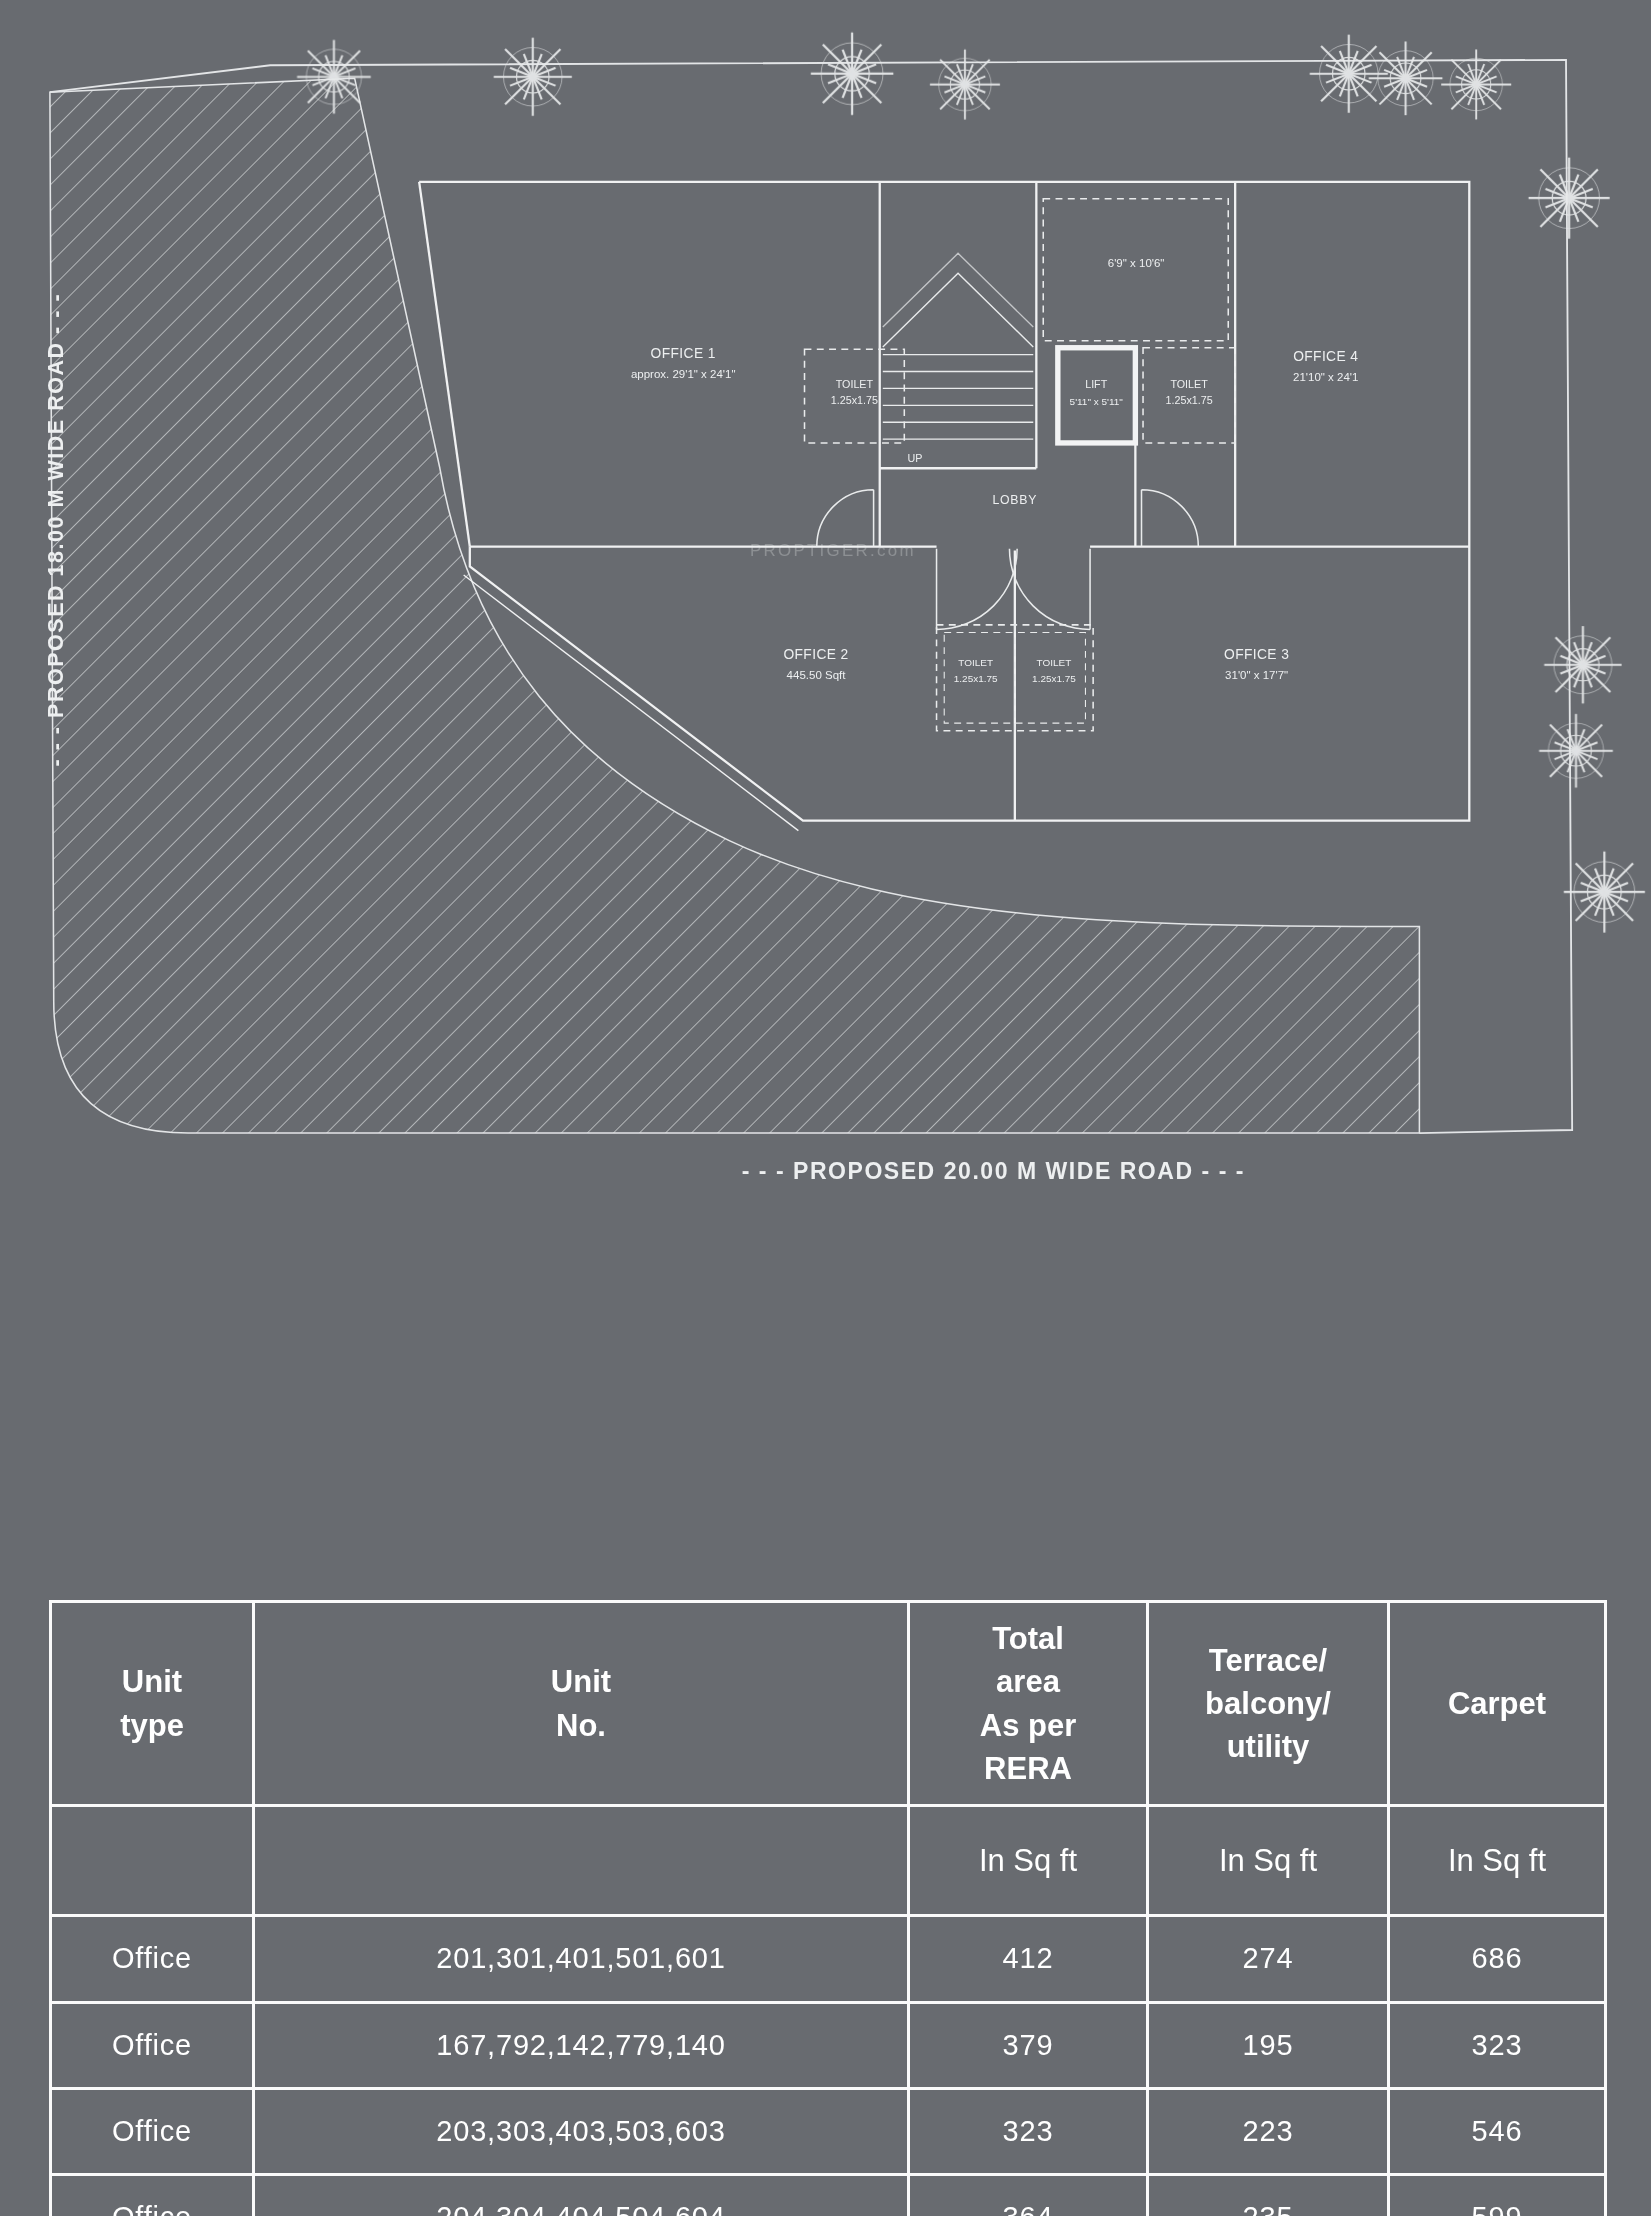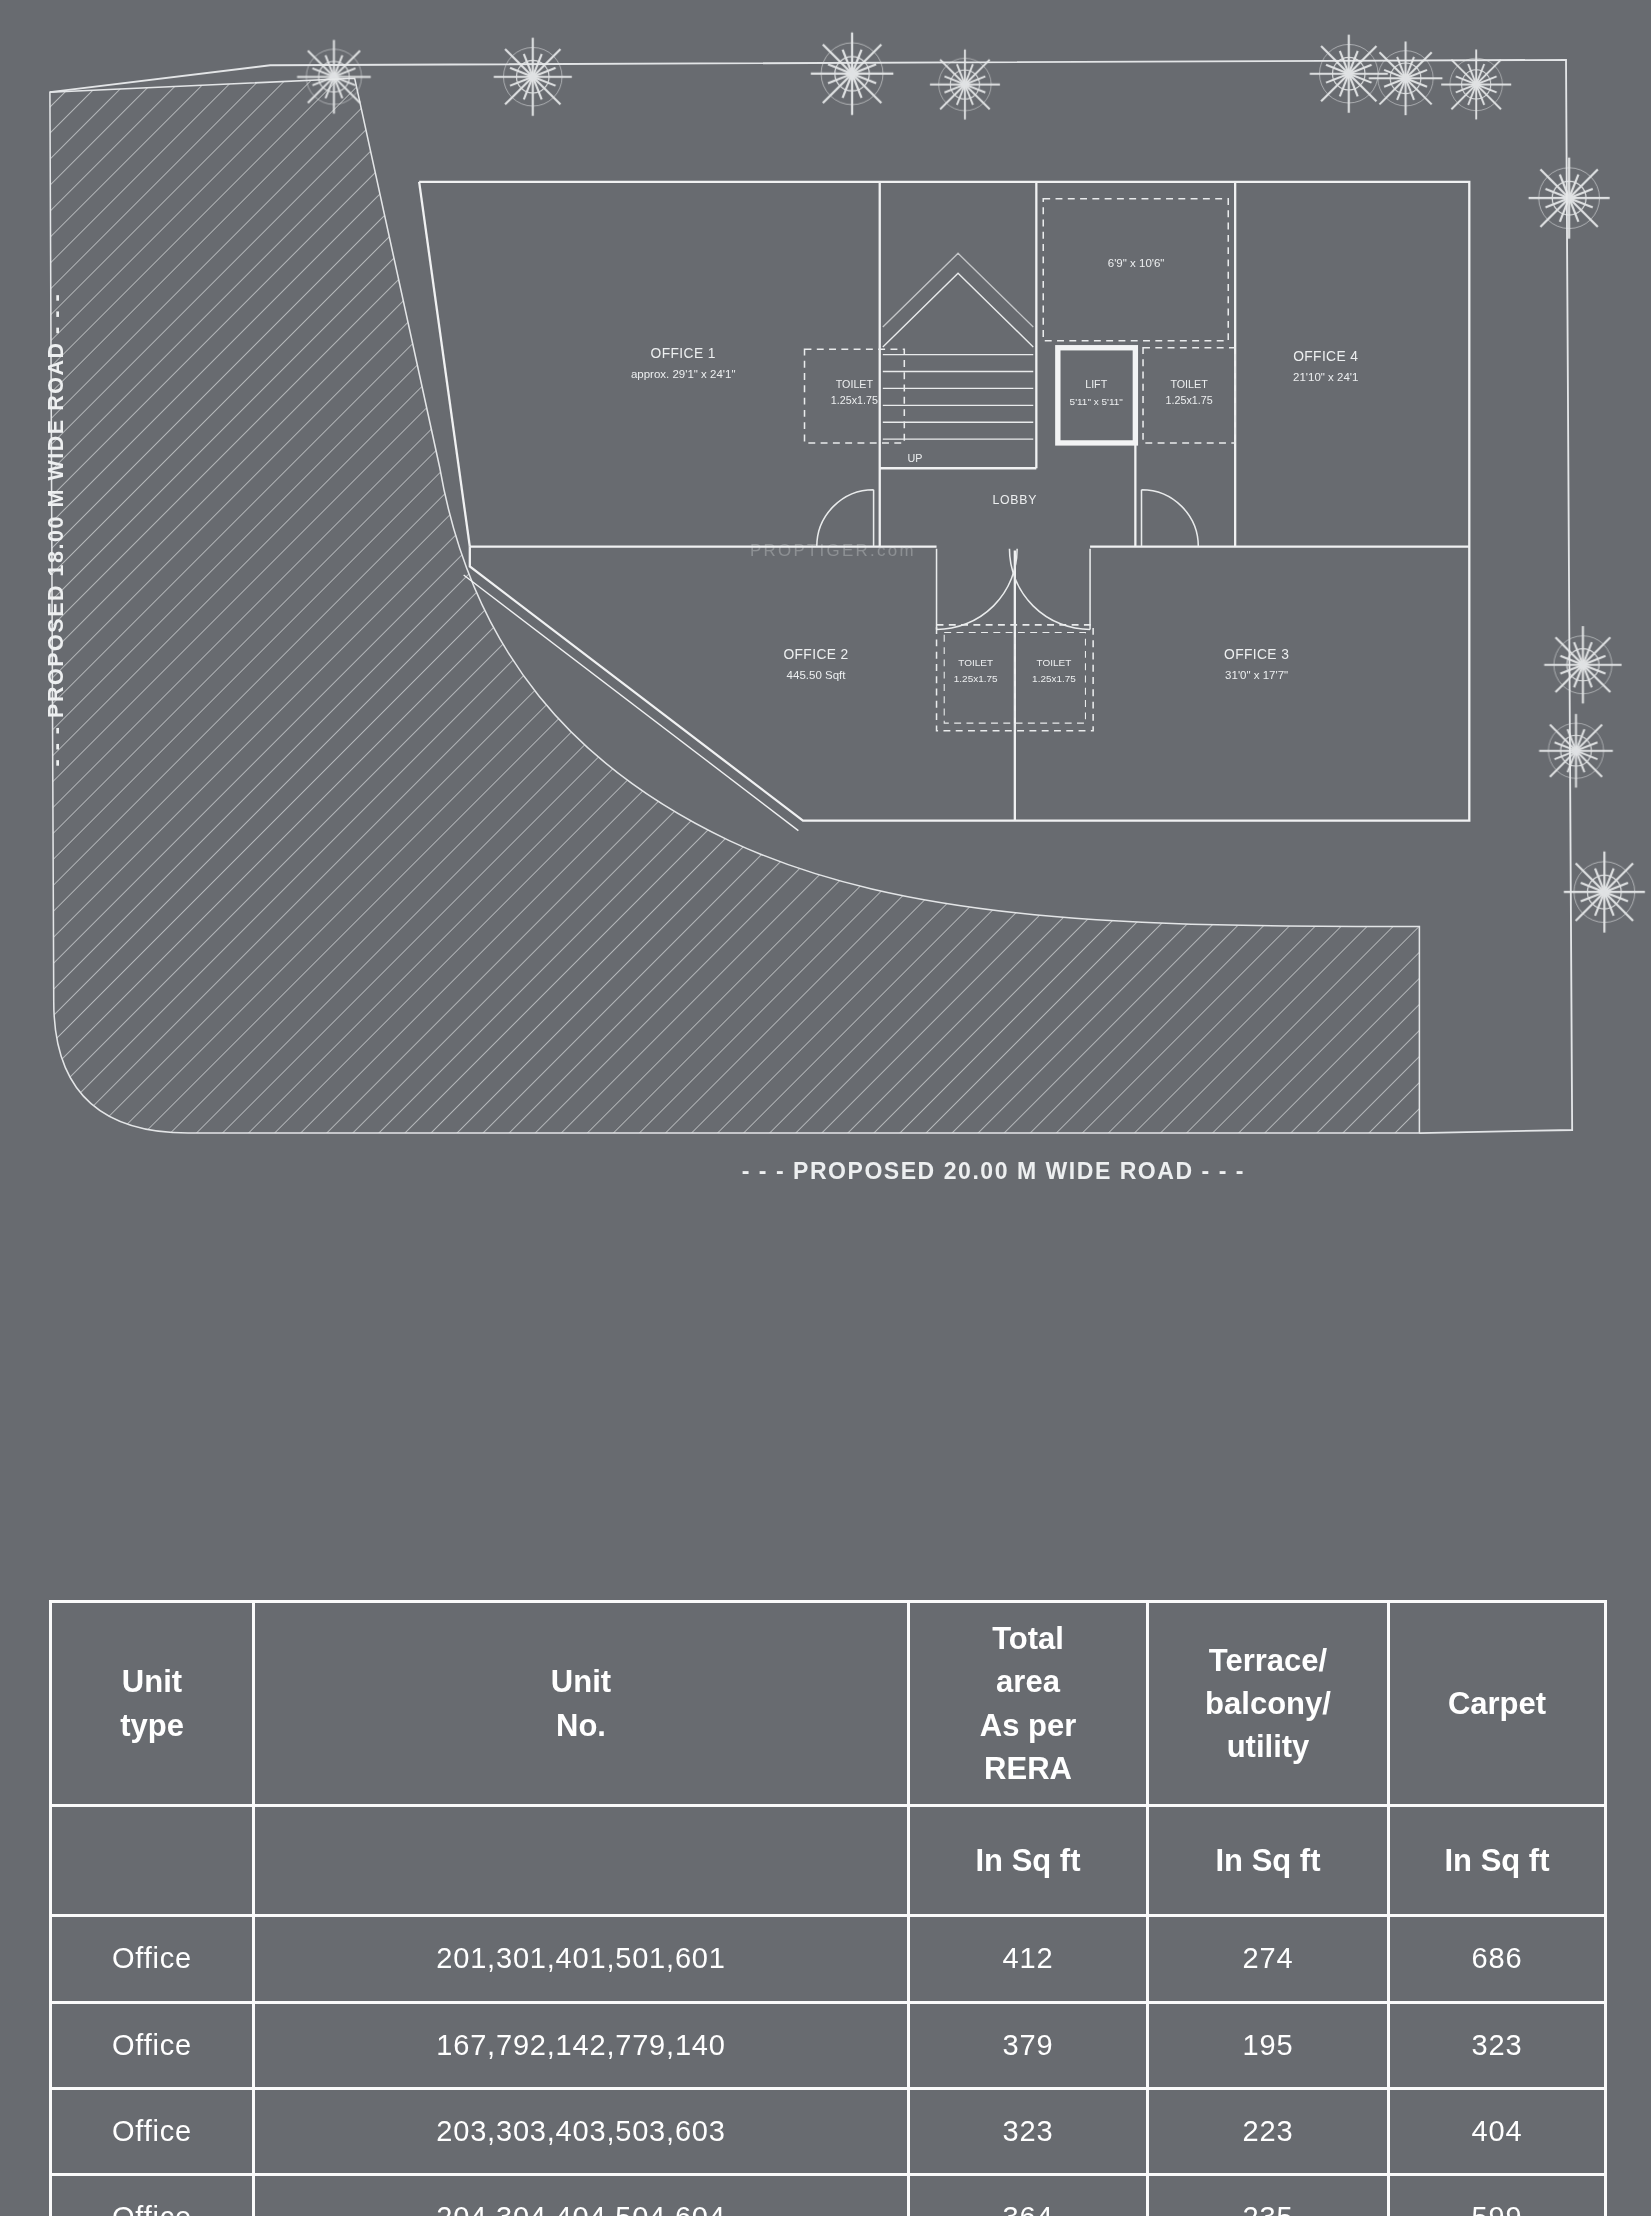--- a/index.html
+++ b/index.html
@@ -44,21 +44,21 @@
   .row-head th {
     height:192px;
     font-size:31px;
     font-weight:600;
     line-height:1.4;
     white-space:pre-line;
   }
   .row-sub th {
     height:98px;
     font-size:31px;
-    font-weight:700;
+    font-weight:400;
   }
   .row-data td {
     height:74px;
     font-size:29px;
     font-weight:400;
     letter-spacing:0.8px;
   }
 </style>
 </head>
 <body>
@@ -230,21 +230,21 @@
         <td>167,792,142,779,140</td>
         <td>379</td>
         <td>195</td>
         <td>323</td>
       </tr>
       <tr class="row-data">
         <td>Office</td>
         <td>203,303,403,503,603</td>
         <td>323</td>
         <td>223</td>
-        <td>404</td>
+        <td>546</td>
       </tr>
       <tr class="row-data">
         <td>Office</td>
         <td>204,304,404,504,604</td>
         <td>364</td>
         <td>235</td>
         <td>599</td>
       </tr>
     </tbody>
   </table>

